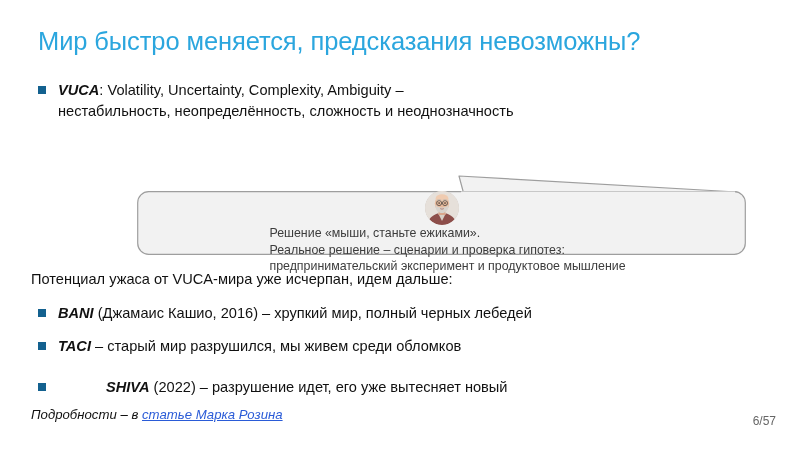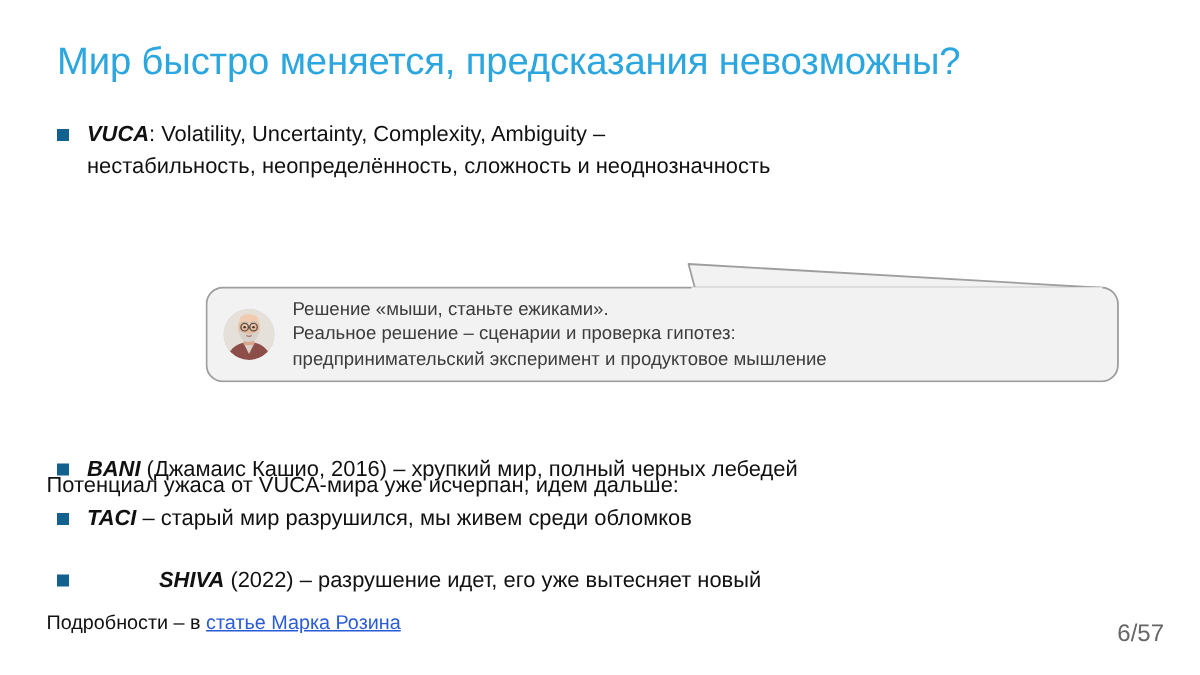--- a/index.html
+++ b/index.html
@@ -67,21 +67,20 @@
 
   
   .plain-line {
     position: absolute;
     left: 31px;
     top: 269px;
     font-size: 14.6px;
     line-height: 21px;
     color: #111111;
     white-space: nowrap;
-    margin-top: 45px;
   }
 
   
   .callout {
     position: absolute;
     left: 137px;
     top: 191px;
     width: 609px;
     height: 63px;
   }
@@ -96,20 +95,21 @@
   .callout-inner {
     position: absolute;
     left: 0;
     top: 0;
     width: 609px;
     height: 63px;
     display: flex;
     align-items: center;
     box-sizing: border-box;
     padding-left: 12px;
+    flex-direction: column;
   }
   .avatar {
     width: 34px;
     height: 34px;
     border-radius: 50%;
     flex: 0 0 auto;
     margin-right: 12px;
     position: relative;
     overflow: hidden;
     background: #e4ddd7;
@@ -122,33 +122,34 @@
     color: #3c3c3c;
     white-space: nowrap;
   }
 
   
   .footer-note {
     position: absolute;
     left: 31px;
     top: 407px;
     font-size: 13.2px;
+    font-style: italic;
     color: #111111;
     white-space: nowrap;
   }
   .footer-note .link {
     color: #2a5bd7;
     text-decoration: underline;
     cursor: pointer;
   }
   .page-number {
     position: absolute;
     right: 24px;
     top: 414px;
-    font-size: 16px;
+    font-size: 12px;
     color: #666666;
   }
 </style>
 </head>
 <body>
 
 <div class="slide">
 
   <div class="slide-title">Мир быстро меняется, предсказания невозможны?</div>
 

